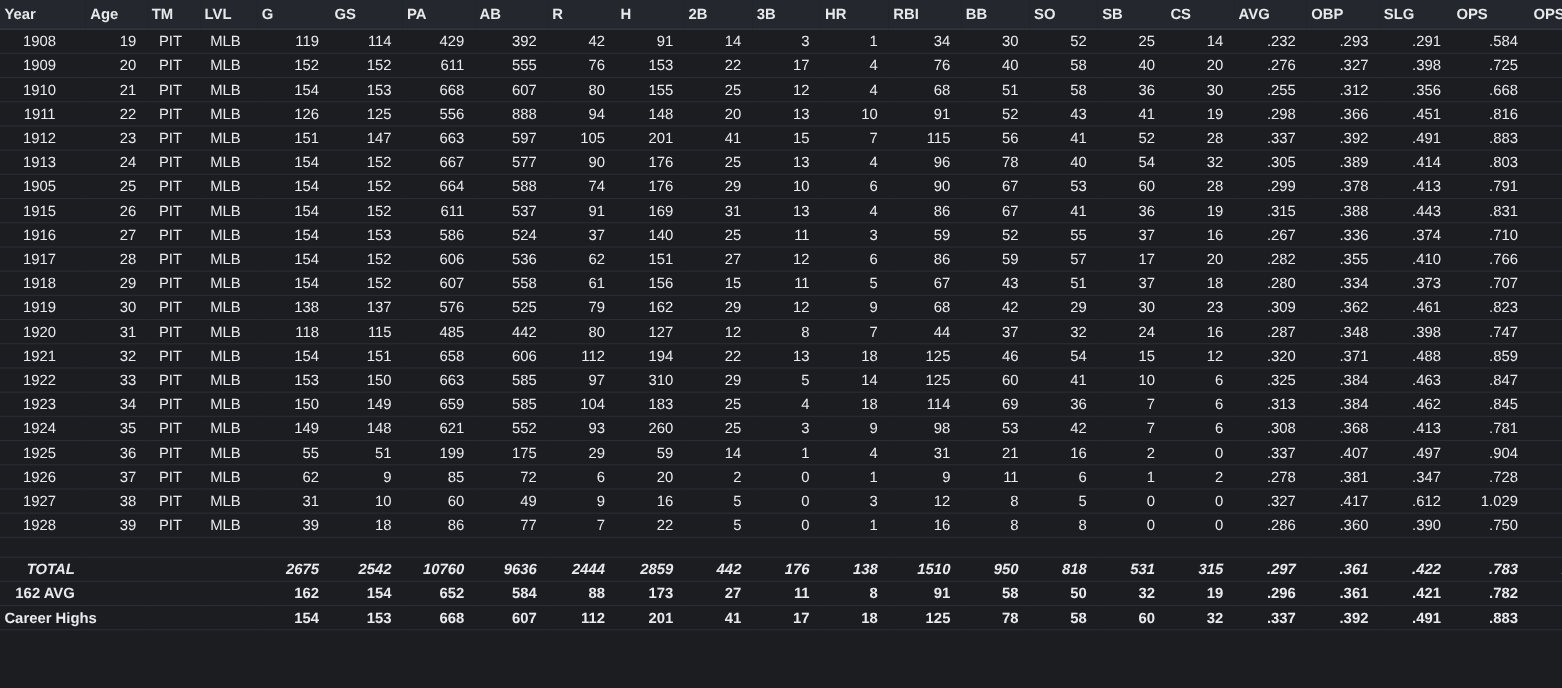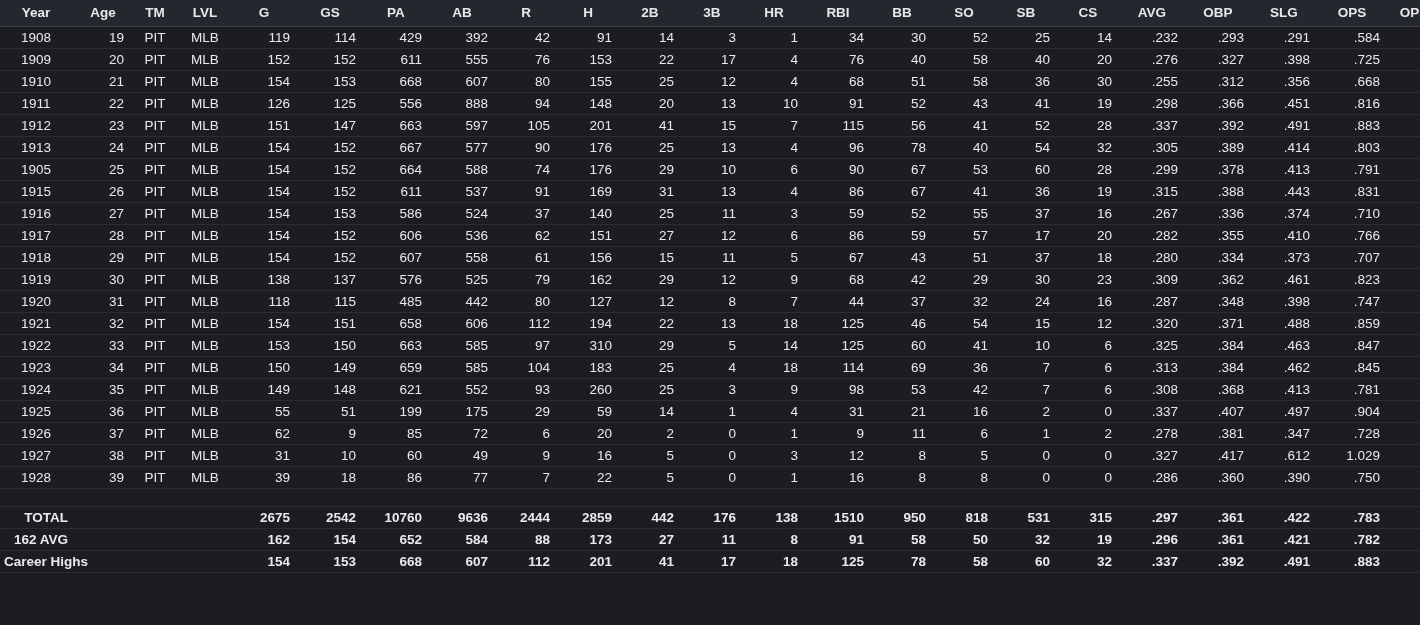--- a/index.html
+++ b/index.html
@@ -19,26 +19,26 @@
   #stats-table {
     width: 1420px;
     border-collapse: collapse;
     table-layout: fixed;
   }
   #stats-table thead th {
     background: #24282e;
     color: #e6e8ea;
     font-weight: bold;
     font-size: 13.5px;
-    text-align: center;
+    text-align: left;
     padding: 5px 10px 6px 4px;
     border-bottom: 1px solid #3a3f46;
     white-space: nowrap;
   }
-  #stats-table thead th.col-year { text-align: center; margin-left: 45px; }
+  #stats-table thead th.col-year { text-align: left; margin-left: 45px; }
   #stats-table tbody td {
     text-align: right;
     padding: 3px 10px 3px 4px;
     border-bottom: 1px solid #2a2e34;
     white-space: nowrap;
     font-size: 13.5px;
     color: #e8eaed;
   }
   #stats-table tbody tr.row-data td.col-year { text-align: center; color: #e8eaed; }
   #stats-table tbody tr.row-data td.col-tm,
@@ -51,21 +51,21 @@
   }
   tr.summary td {
     font-weight: bold;
     border-bottom: 1px solid #2a2e34;
     color: #f2f3f5;
   }
   tr.summary td.col-year {
     text-align: right;
     padding-right: 12px;
   }
-  tr.summary-first td { border-top: 1px solid #3a3f46; }
+  tr.summary-first td { border-top: 1px solid #3a3f46; font-style: italic; }
   
   col.w-year { width: 78px; }
   col.w-age  { width: 56px; }
   col.w-tm   { width: 48px; }
   col.w-lvl  { width: 52px; }
   col.w-g    { width: 66px; }
   col.w-gs   { width: 66px; }
   col.w-pa   { width: 66px; }
   col.w-ab   { width: 66px; }
   col.w-r    { width: 62px; }

